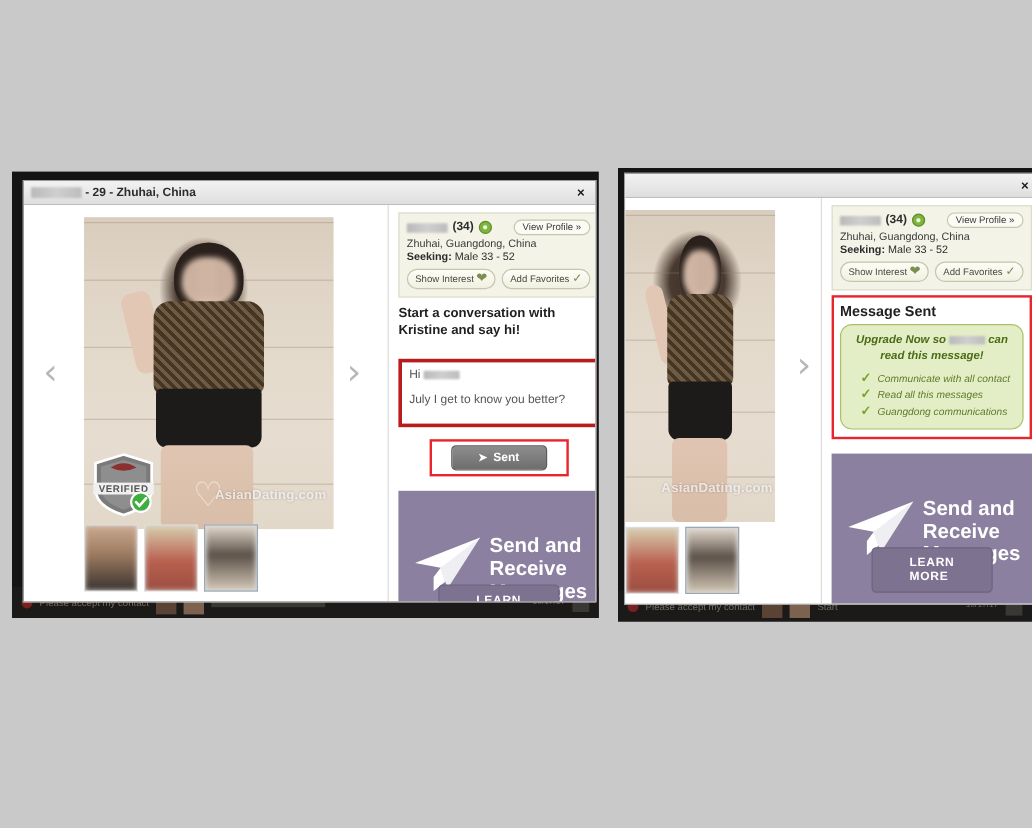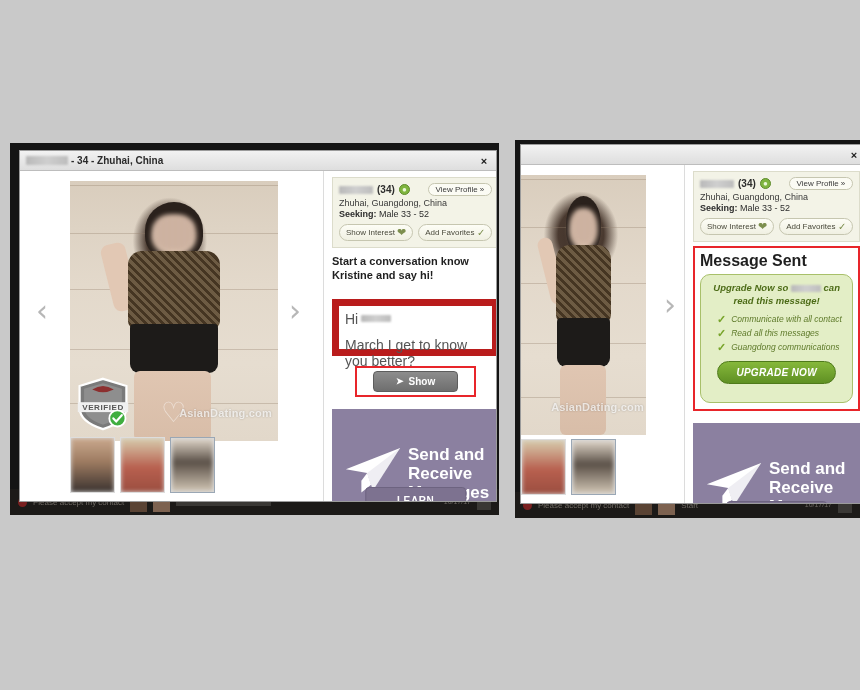--- a/index.html
+++ b/index.html
@@ -196,22 +196,22 @@
     padding: 2px 6px; font-size: 8px; color: #4a4a3c; cursor: pointer;
   }
   .heart { color: #7d8f4e; font-size: 11px; line-height:1; }
   .check { color: #7d8f4e; font-size: 10px; line-height:1; }
 
   .convo-h {
     font-size: 11px; font-weight: bold; color: #1f1f1f;
     margin: 7px 0 5px 0; line-height: 1.25;
   }
   .msgbox {
-    border: 7px solid #b91c1c; background: #fff;
-    height: 57px; padding: 5px 6px; font-size: 14px; color: #555; margin-top: 16px;
+    border: 3px solid #b91c1c; background: #fff;
+    height: 57px; padding: 5px 6px; font-size: 10px; color: #555; margin-top: 16px;
   }
   .msgbox .l1 { display:flex; align-items:center; gap:3px; }
   .msgbox .l2 { margin-top: 10px; }
 
   .sendwrap { display: flex; justify-content: center; margin-top: 10px; }
   .sendhl { border: 2px solid #e8252a; padding: 3px 16px; display:inline-block; }
   .sendbtn {
     background: linear-gradient(#8d8d8d,#6e6e6e);
     border: 1px solid #5d5d5d; border-radius: 4px;
     color: #fff; font-size: 10px; font-weight: bold;
@@ -234,24 +234,24 @@
   .learnmore {
     position: absolute; left: 50%; transform: translateX(-50%);
     bottom: 14px;
     background: #7d7290; border: 1px solid #6d6380; border-radius: 4px;
     color: #fff; font-size: 10px; font-weight: bold; letter-spacing: .6px;
     padding: 7px 31px; cursor: pointer;
   }
 
   
   .sentwrap { border: 2px solid #e8252a; margin-top: 4px; padding: 4px 5px 6px 5px; }
-  .sent-h { font-size: 16px; font-weight: bold; color: #1f1f1f; margin-bottom: 4px; }
+  .sent-h { font-size: 12px; font-weight: bold; color: #1f1f1f; margin-bottom: 4px; }
   .upgbox {
     background: #e3eec6; border: 1px solid #a8c06a; border-radius: 10px;
-    padding: 7px 8px 18px 8px; text-align: center;
+    padding: 7px 8px 5px 8px; text-align: center;
   }
   .upg-h {
     font-size: 9.5px; font-style: italic; font-weight: bold; color: #4c6b17;
     line-height: 1.35; display: block;
   }
   .upg-list { margin: 6px 0 0 8px; text-align: left; }
   .upg-li { display: flex; align-items: center; gap: 5px; margin-bottom: 3px; }
   .upg-li span.t { font-size: 8.5px; font-style: italic; color: #5e7a2a; }
   .tick { color: #78a42b; font-size: 11px; line-height: 1; font-weight: bold; }
   .upgbtn {
@@ -279,21 +279,21 @@
         <div class="dimspacer"></div>
         <div class="dimtime">10/17/17</div>
         <div class="dimav"></div>
       </div>
     </div>
 
     <div class="modal modal-left">
       <div class="titlebar">
         <div class="titletext">
           <span class="blurname"></span>
-          <span>- 34 - Zhuhai, China</span>
+          <span>- 29 - Zhuhai, China</span>
         </div>
         <div class="closebtn">×</div>
       </div>
 
       <div class="modal-body">
 
         <div class="photo-col photo-col-left">
           <div class="photo-wrap">
             <div class="photo">
               <div class="plank" style="top:4px"></div>
@@ -358,35 +358,35 @@
                 <span>Show Interest</span>
                 <span class="heart">❤</span>
               </div>
               <div class="actbtn">
                 <span>Add Favorites</span>
                 <span class="check">✓</span>
               </div>
             </div>
           </div>
 
-          <div class="convo-h">Start a conversation know Kristine and say hi!</div>
+          <div class="convo-h">Start a conversation with Kristine and say hi!</div>
 
           <div class="msgbox">
             <div class="l1">
               <span>Hi</span>
               <span class="blurname tiny"></span>
             </div>
-            <div class="l2">March I get to know you better?</div>
+            <div class="l2">July I get to know you better?</div>
           </div>
 
           <div class="sendwrap">
             <div class="sendhl">
               <div class="sendbtn">
                 <span class="sendicon">➤</span>
-                <span>Show</span>
+                <span>Sent</span>
               </div>
             </div>
           </div>
 
           <div class="promo">
             <svg class="plane" viewBox="0 0 64 60">
               <path d="M4 26 L60 4 L30 42 L26 30 Z" fill="#ffffff"></path>
               <path d="M26 30 L60 4 L32 48 Z" fill="#efeef3"></path>
               <path d="M20 38 L26 30 L30 42 L20 50 Z" fill="#ffffff"></path>
             </svg>
@@ -496,21 +496,20 @@
                 </div>
                 <div class="upg-li">
                   <span class="tick">✓</span>
                   <span class="t">Read all this messages</span>
                 </div>
                 <div class="upg-li">
                   <span class="tick">✓</span>
                   <span class="t">Guangdong communications</span>
                 </div>
               </div>
-              <div class="upgbtn">UPGRADE NOW</div>
             </div>
           </div>
 
           <div class="promo">
             <svg class="plane" viewBox="0 0 64 60">
               <path d="M4 26 L60 4 L30 42 L26 30 Z" fill="#ffffff"></path>
               <path d="M26 30 L60 4 L32 48 Z" fill="#efeef3"></path>
               <path d="M20 38 L26 30 L30 42 L20 50 Z" fill="#ffffff"></path>
             </svg>
             <div class="promo-txt">

